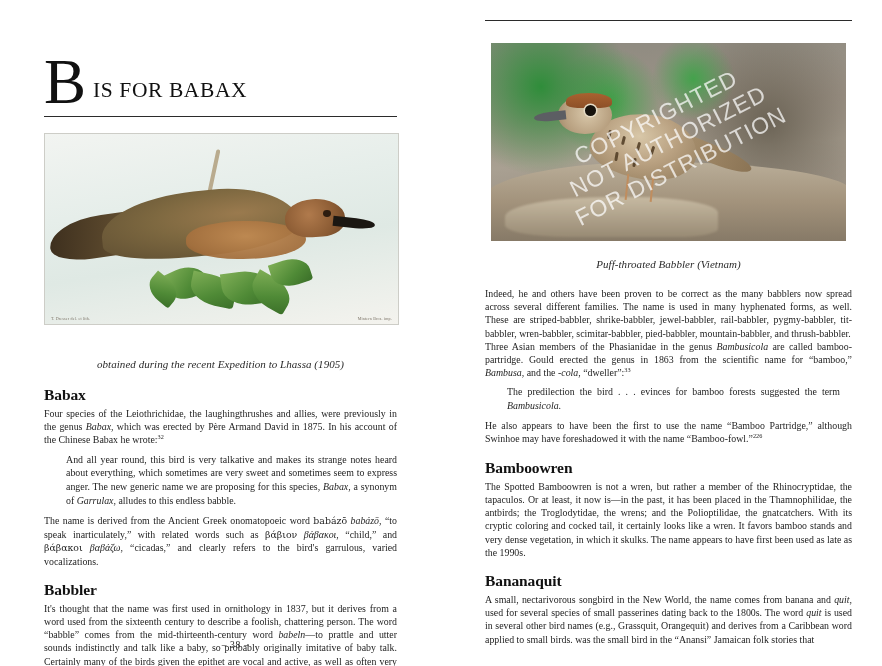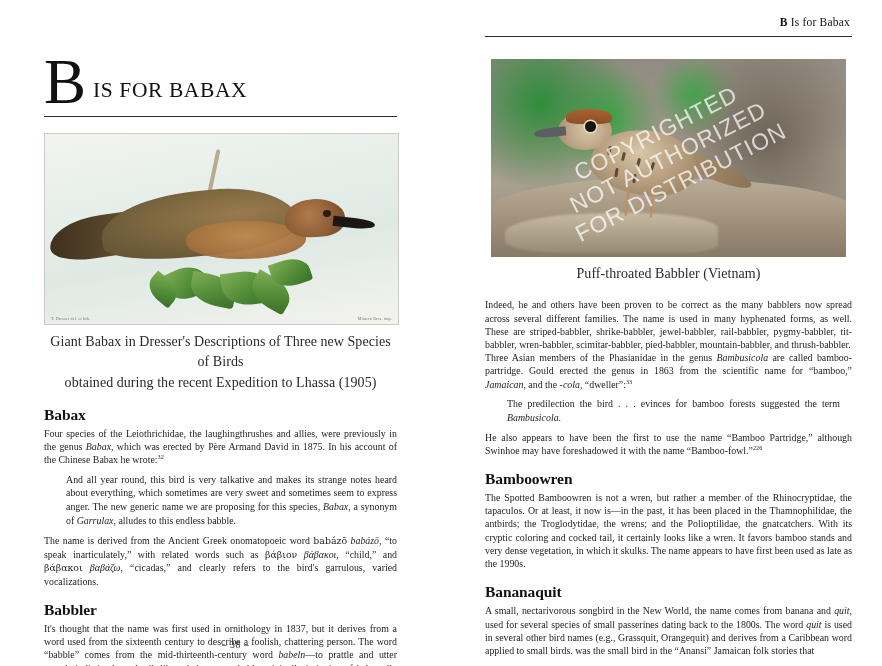--- a/index.html
+++ b/index.html
@@ -96,24 +96,25 @@
   .photo {
     position: relative;
     width: 355px;
     height: 198px;
     margin: 0 auto;
     overflow: hidden;
     background: #6d6a60;
   }
   .caption {
     text-align: center;
-    font-size: 14px;
+    font-style: italic;
+    font-size: 11px;
     line-height: 1.45;
     color: #2a2a2a;
-    margin-top: 7px;
+    margin-top: 16px;
     letter-spacing: 0.05px;
   }
 
   
   .lith-bird-body {
     position: absolute; left: 16%; top: 30%;
     width: 56%; height: 34%;
     background: radial-gradient(ellipse at 70% 40%, #9a7a4e 0%, #7d6840 45%, #5c4c31 100%);
     border-radius: 52% 46% 48% 50% / 62% 70% 38% 32%;
     transform: rotate(-6deg);
@@ -326,39 +327,38 @@
         <div class="lith-leaf" style="left:34%;top:70%;width:12%;height:17%;transform:rotate(-25deg);"></div>
         <div class="lith-leaf" style="left:41%;top:74%;width:13%;height:16%;transform:rotate(12deg);"></div>
         <div class="lith-leaf" style="left:50%;top:72%;width:14%;height:18%;transform:rotate(-8deg);"></div>
         <div class="lith-leaf" style="left:58%;top:76%;width:12%;height:15%;transform:rotate(30deg);"></div>
         <div class="lith-leaf" style="left:64%;top:66%;width:11%;height:14%;transform:rotate(-18deg);"></div>
         <div class="lith-leaf" style="left:29%;top:76%;width:9%;height:12%;transform:rotate(40deg);"></div>
         <span class="plate-sig left">T. Dresser del. et lith.</span>
         <span class="plate-sig right">Mintern Bros. imp.</span>
       </div>
       <figcaption class="caption">
-        <span>Giant Babax in Dresser's Descriptions of Three new Species of Birds</span><br>
+        <br>
         <span>obtained during the recent Expedition to Lhassa (1905)</span>
       </figcaption>
     </figure>
 
     <h2 class="sec">Babax</h2>
     <p class="body">Four species of the Leiothrichidae, the laughingthrushes and allies, were previously in the genus <i>Babax</i>, which was erected by Père Armand David in 1875. In his account of the Chinese Babax he wrote:<sup>32</sup></p>
     <blockquote class="quote">And all year round, this bird is very talkative and makes its strange notes heard about everything, which sometimes are very sweet and sometimes seem to express anger. The new generic name we are proposing for this species, <i>Babax</i>, a synonym of <i>Garrulax</i>, alludes to this endless babble.</blockquote>
     <p class="body">The name is derived from the Ancient Greek onomatopoeic word <span class="gr">babázō</span> <i>babázō</i>, “to speak inarticulately,” with related words such as <span class="gr">βάβιον</span> <i>βάβακοι</i>, “child,” and <span class="gr">βάβακοι</span> <i>βαβάζω</i>, “cicadas,” and clearly refers to the bird's garrulous, varied vocalizations.</p>
 
     <h2 class="sec">Babbler</h2>
     <p class="body">It's thought that the name was first used in ornithology in 1837, but it derives from a word used from the sixteenth century to describe a foolish, chattering person. The word “babble” comes from the mid-thirteenth-century word <i>babeln</i>—to prattle and utter sounds indistinctly and talk like a baby, so probably originally imitative of baby talk. Certainly many of the birds given the epithet are vocal and active, as well as often very social, hence the designation. Most species boasting the name were confined to the Timaliidae, described in Newton as a family that<sup>7</sup></p>
 
     <div class="folio">– 38 –</div>
   </div>
 
   <div class="page page-right">
 
-    <div class="run-head"><b>B</b><span> Is for Babax</span></div>
     <hr class="head-rule">
 
     <figure class="figure fig-right">
       <div class="photo">
         <div class="ph-bg"></div>
         <div class="ph-ground"></div>
         <div class="ph-ground2"></div>
         <div class="ph-tail"></div>
         <div class="ph-body"></div>
         <div class="ph-streak" style="left:33%;top:44%;transform:rotate(12deg);"></div>
@@ -379,21 +379,21 @@
             <span>NOT AUTHORIZED</span><br>
             <span>FOR DISTRIBUTION</span>
           </div>
         </div>
       </div>
       <figcaption class="caption">Puff-throated Babbler (Vietnam)</figcaption>
     </figure>
 
     <p class="body" style="margin-top:14px;">Indeed, he and others have been proven to be correct as the many babblers now spread across several different families. The name is used in many hyphenated forms, as well. These are striped-babbler, shrike-babbler, jewel-babbler, rail-babbler, pygmy-babbler, tit-babbler, wren-babbler, scimitar-babbler, pied-babbler, mountain-babbler, and thrush-babbler.</p>
 
-    <p class="body">Three Asian members of the Phasianidae in the genus <i>Bambusicola</i> are called bamboo-partridge. Gould erected the genus in 1863 from the scientific name for “bamboo,” <i>Jamaican</i>, and the -<i>cola</i>, “dweller”:<sup>33</sup></p>
+    <p class="body">Three Asian members of the Phasianidae in the genus <i>Bambusicola</i> are called bamboo-partridge. Gould erected the genus in 1863 from the scientific name for “bamboo,” <i>Bambusa</i>, and the -<i>cola</i>, “dweller”:<sup>33</sup></p>
     <blockquote class="quote">The predilection the bird . . . evinces for bamboo forests suggested the term <i>Bambusicola</i>.</blockquote>
     <p class="body">He also appears to have been the first to use the name “Bamboo Partridge,” although Swinhoe may have foreshadowed it with the name “Bamboo-fowl.”<sup>226</sup></p>
 
     <h2 class="sec">Bamboowren</h2>
     <p class="body">The Spotted Bamboowren is not a wren, but rather a member of the Rhinocryptidae, the tapaculos. Or at least, it now is—in the past, it has been placed in the Thamnophilidae, the antbirds; the Troglodytidae, the wrens; and the Polioptilidae, the gnatcatchers. With its cryptic coloring and cocked tail, it certainly looks like a wren. It favors bamboo stands and very dense vegetation, in which it skulks. The name appears to have first been used as late as the 1990s.</p>
 
     <h2 class="sec">Bananaquit</h2>
     <p class="body">A small, nectarivorous songbird in the New World, the name comes from banana and <i>quit</i>, used for several species of small passerines dating back to the 1800s. The word <i>quit</i> is used in several other bird names (e.g., Grassquit, Orangequit) and derives from a Caribbean word applied to small birds.  was the small bird in the “Anansi” Jamaican folk stories that</p>
 
   </div>

